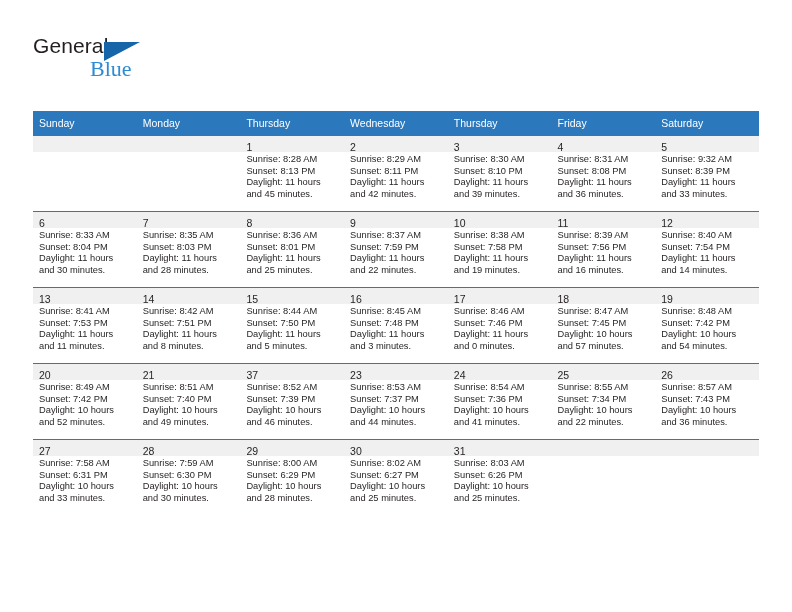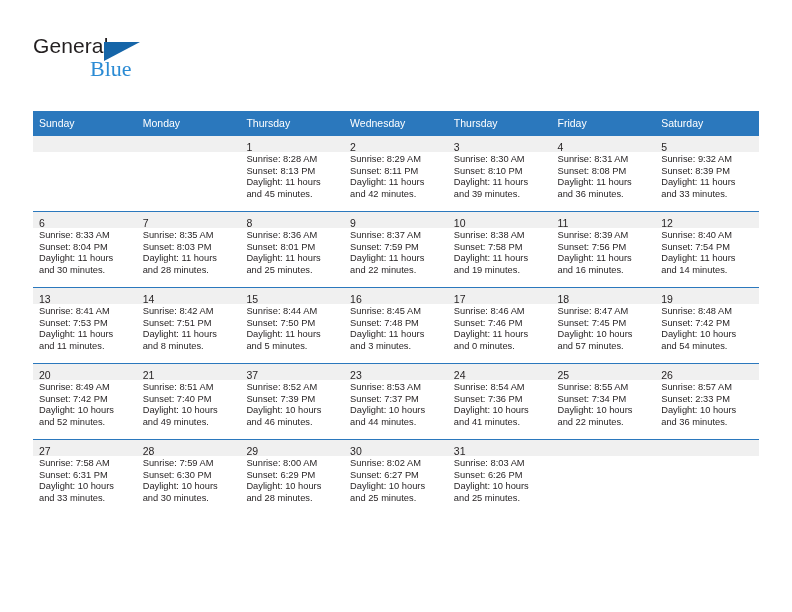--- a/index.html
+++ b/index.html
@@ -463,21 +463,21 @@
                 <div class="cell-line">Daylight: 10 hours</div>
                 <div class="cell-line">and 22 minutes.</div>
               </div>
             </div>
           </td>
           <td>
             <div class="cell-inner">
               <div class="daynum-band"><span class="daynum">26</span></div>
               <div class="cell-body">
                 <div class="cell-line">Sunrise: 8:57 AM</div>
-                <div class="cell-line">Sunset: 2:33 PM</div>
+                <div class="cell-line">Sunset: 7:43 PM</div>
                 <div class="cell-line">Daylight: 10 hours</div>
                 <div class="cell-line">and 36 minutes.</div>
               </div>
             </div>
           </td>
         </tr>
         <tr class="week">
           <td>
             <div class="cell-inner">
               <div class="daynum-band"><span class="daynum">27</span></div>

